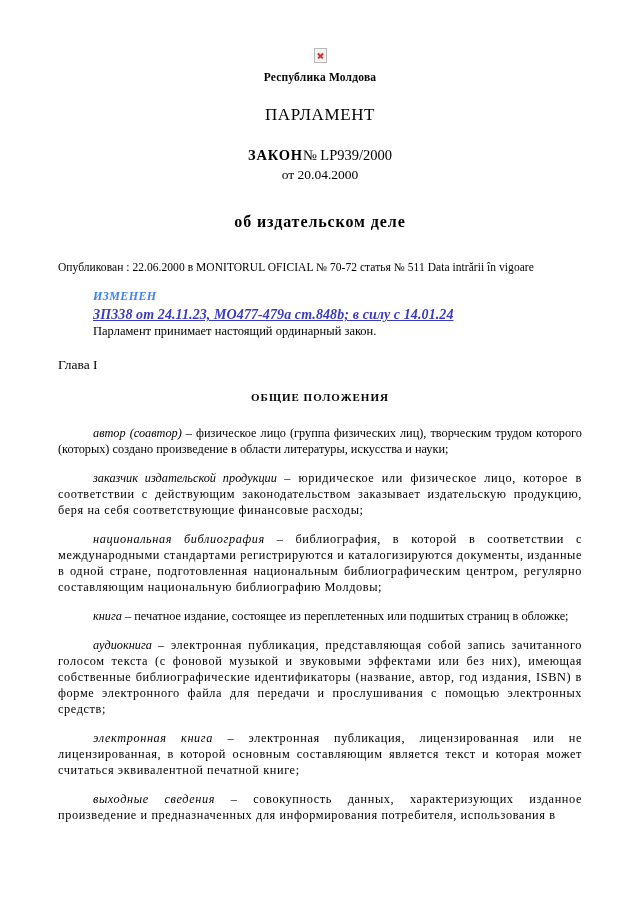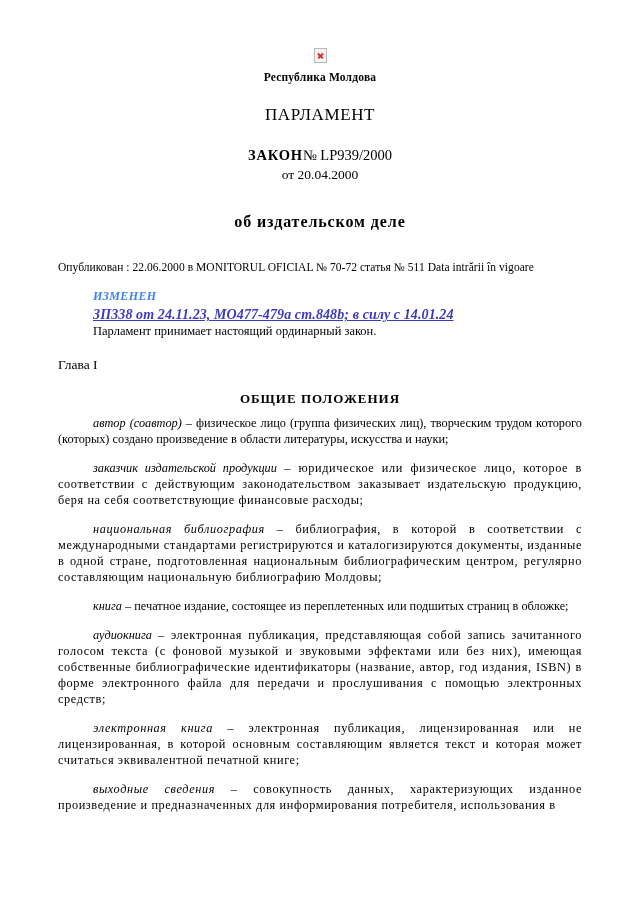--- a/index.html
+++ b/index.html
@@ -127,23 +127,23 @@
 
   
   .chapter {
     text-align: left;
     font-size: 13.5px;
     margin: 18px 0 18px 0;
   }
   .chapter-title {
     text-align: center;
     font-weight: bold;
-    font-size: 13px;
+    font-size: 11px;
     letter-spacing: 1px;
-    margin: 0 0 8px 0;
+    margin: 0 0 22px 0;
   }
 
   
   .article-head {
     font-size: 12.5px;
     margin: 0 0 16px 35px;
   }
   .article-head .art-num {
     font-weight: bold;
   }

